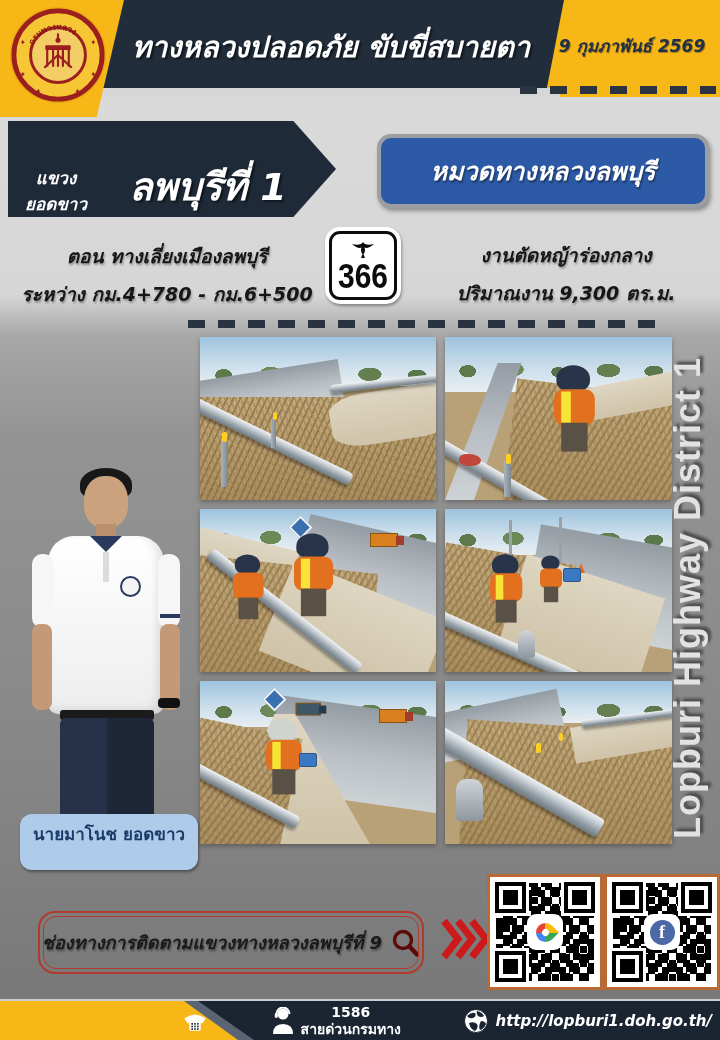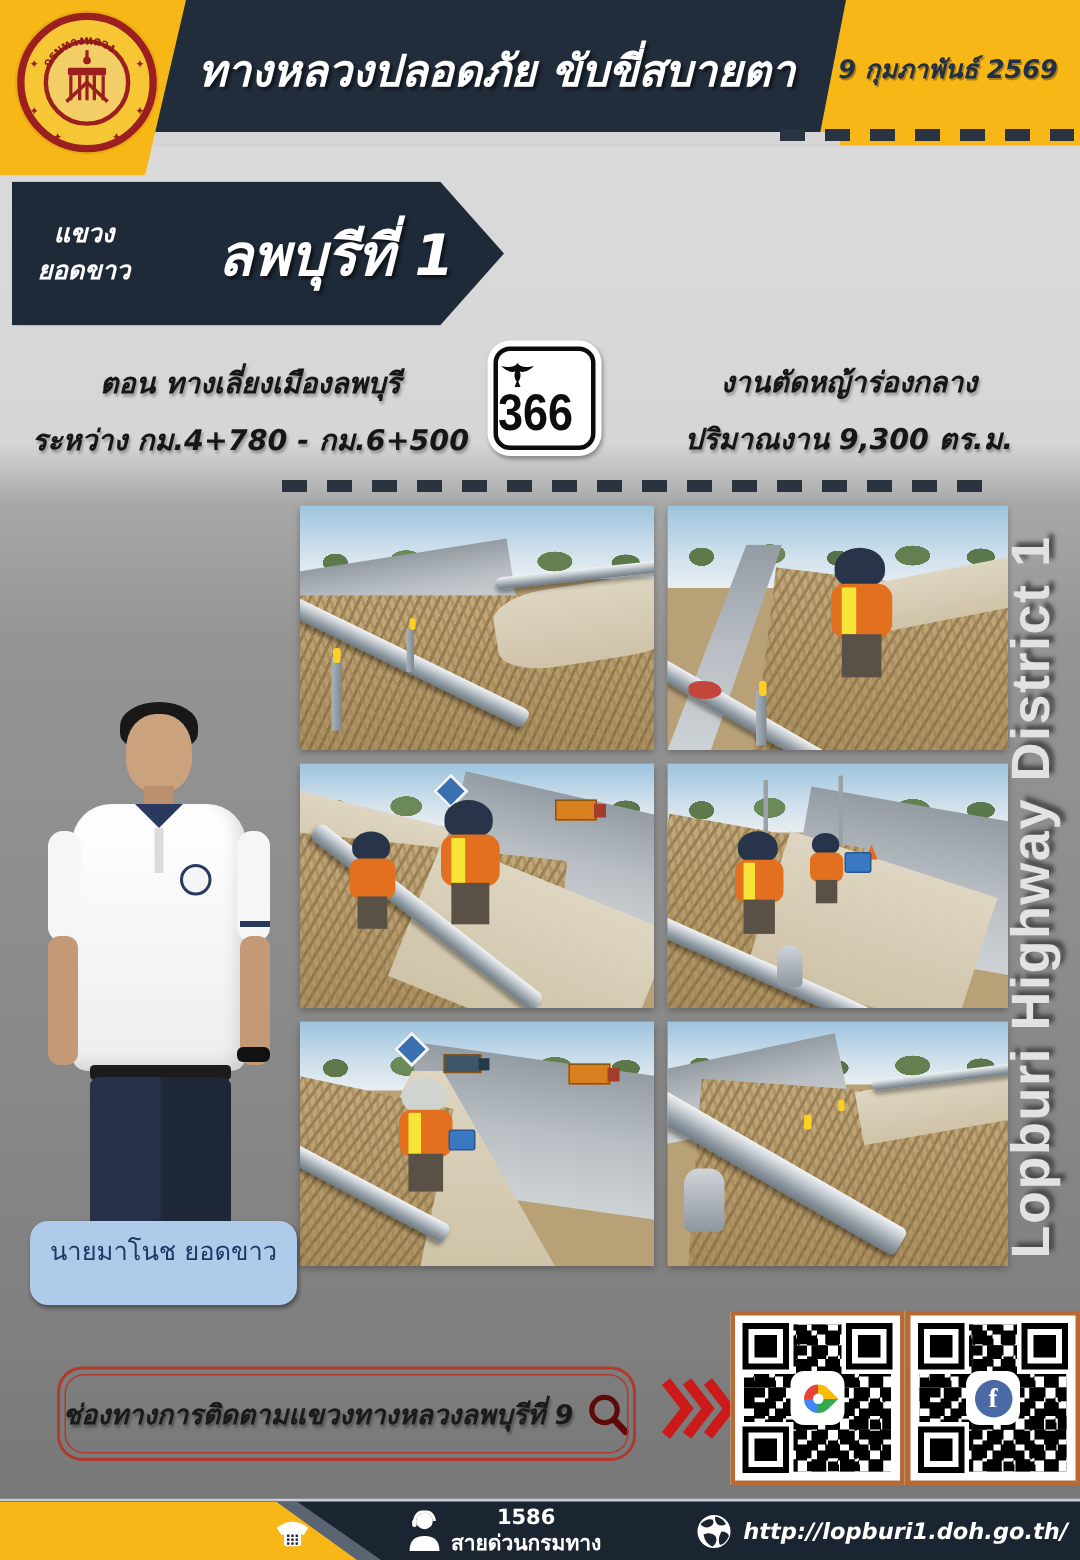--- a/index.html
+++ b/index.html
@@ -10,31 +10,31 @@
   .header{position:absolute;left:0;top:0;width:720px;height:97px;background:#F7B717;}
   .header-navy{position:absolute;left:96px;top:0;width:468px;height:88px;background:#222D3B;transform:skewX(-11deg);transform-origin:top left;}
   .header-gray{position:absolute;left:78px;top:88px;width:482px;height:9px;background:#d6d6d6;}
   .header-title{position:absolute;left:112px;top:24px;width:438px;text-align:center;color:#fff;font-size:29px;font-weight:bold;font-style:italic;text-shadow:2px 2px 2px rgba(0,0,0,.5);white-space:nowrap;}
   .header-date{position:absolute;left:548px;top:32px;width:168px;text-align:center;color:#203049;font-size:17px;font-weight:bold;font-style:italic;text-shadow:1px 1px 0 rgba(0,0,0,.3);}
   .dashes{height:8px;background:repeating-linear-gradient(90deg,#2a3340 0 17px,transparent 17px 30px);}
   .header-dashes{position:absolute;left:520px;top:86px;width:196px;}
   .logo-block{position:absolute;left:0;top:0;width:124px;height:117px;background:#F7B717;clip-path:polygon(0 0,100% 0,78% 100%,0 100%);}
   .seal{position:absolute;left:9px;top:6px;width:98px;height:98px;}
   
-  .district-badge{position:absolute;left:8px;top:121px;width:328px;height:96px;background:#1F2A38;clip-path:polygon(0 0,87% 0,100% 50%,87% 100%,0 100%);display:flex;align-items:center;filter:drop-shadow(3px 4px 2px rgba(0,0,0,.35));color:#fff;gap:16px;}
+  .district-badge{position:absolute;left:8px;top:121px;width:328px;height:96px;background:#1F2A38;clip-path:polygon(0 0,87% 0,100% 50%,87% 100%,0 100%);display:flex;align-items:flex-end;filter:drop-shadow(3px 4px 2px rgba(0,0,0,.35));color:#fff;}
   .db-left{width:96px;display:flex;flex-direction:column;justify-content:center;align-items:center;font-size:17px;font-weight:bold;font-style:italic;line-height:1.5;}
   .db-sep{width:4px;margin:10px 2px 10px 0;background:repeating-linear-gradient(180deg,#fff 0 11px,transparent 11px 19px);}
   .db-name{flex:1;display:flex;align-items:center;justify-content:center;padding-right:30px;font-size:38px;font-weight:bold;font-style:italic;text-shadow:2px 2px 2px rgba(0,0,0,.5);}
   .sub-badge{position:absolute;left:377px;top:134px;width:324px;height:66px;background:#2C5AA6;border:4px solid #9b9fa3;border-radius:14px;box-shadow:2px 3px 4px rgba(0,0,0,.35);display:flex;align-items:center;justify-content:center;color:#fff;font-size:25px;font-weight:bold;font-style:italic;text-shadow:1px 2px 2px rgba(0,0,0,.45);}
   
   .detail{position:absolute;text-align:center;color:#161616;font-weight:bold;font-style:italic;font-size:19px;line-height:2.0;text-shadow:1px 2px 2px rgba(0,0,0,.3);}
   .detail-left{left:14px;top:237px;width:306px;}
   .detail-right{left:418px;top:236px;width:296px;}
   .route-shield{position:absolute;left:325px;top:227px;width:76px;height:77px;background:#fff;border-radius:15px;box-shadow:1px 2px 3px rgba(0,0,0,.35);}
-  .shield-inner{position:absolute;inset:4px;border:3px solid #0c0c0c;border-radius:11px;display:flex;flex-direction:column;align-items:flex-start;justify-content:center;}
+  .shield-inner{position:absolute;inset:4px;border:3px solid #0c0c0c;border-radius:11px;display:flex;flex-direction:column;align-items:center;justify-content:center;}
   .garuda{width:26px;height:18px;margin-top:2px;}
   .route-num{font-size:30px;font-weight:800;letter-spacing:0;color:#0c0c0c;transform:scaleY(1.15);font-family:"Liberation Sans",sans-serif;}
   .divider{position:absolute;left:188px;top:320px;width:478px;}
   
   .photos{position:absolute;left:200px;top:337px;width:472px;display:grid;grid-template-columns:236px 227px;grid-auto-rows:163px;gap:9px;}
   .photo{position:relative;overflow:hidden;background:#b8a176;box-shadow:0 2px 5px rgba(0,0,0,.3);}
   .ph{position:absolute;}
   .sky{left:0;right:0;top:0;height:30%;background:linear-gradient(180deg,#9dc3de 0%,#cfe0ec 60%,#e9eef2 100%);}
   .trees{left:0;right:0;height:17px;background:
     radial-gradient(15px 11px at 10% 60%,#5e7a4b 55%,transparent 56%),
@@ -78,21 +78,21 @@
   .of-logo{left:96px;top:108px;width:17px;height:17px;border:2px solid #2a3a5e;border-radius:50%;background:#f4f4f4;}
   .of-arm-left{left:8px;top:86px;width:22px;height:74px;background:#f6f6f6;border-radius:10px;}
   .of-fore-left{left:8px;top:156px;width:20px;height:86px;background:#c49a76;border-radius:8px;}
   .of-arm-right{left:134px;top:86px;width:22px;height:74px;background:#f6f6f6;border-radius:10px;}
   .of-fore-right{left:136px;top:156px;width:20px;height:86px;background:#c49a76;border-radius:8px;}
   .of-stripe{left:136px;top:146px;width:20px;height:4px;background:#2a3a5e;}
   .of-watch{left:134px;top:230px;width:22px;height:10px;background:#111;border-radius:4px;}
   .of-belt{left:36px;top:242px;width:94px;height:10px;background:#1b1b1b;border-radius:3px;}
   .of-jeans{left:36px;top:250px;width:94px;height:134px;background:linear-gradient(90deg,#27324a 48%,#1d2738 52%);border-radius:6px 6px 0 0;}
   .officer-plate{position:absolute;left:20px;top:814px;width:178px;height:56px;background:#AECBEA;border-radius:12px;box-shadow:1px 2px 3px rgba(0,0,0,.4);text-align:center;color:#1c3a66;}
-  .plate-name{margin-top:6px;font-size:17px;font-weight:normal;}
+  .plate-name{margin-top:6px;font-size:17px;font-weight:bold;}
   .plate-title{font-size:12px;margin-top:2px;}
   
   .watermark{position:absolute;left:420px;top:572px;width:545px;height:52px;transform:rotate(-90deg);text-align:center;font-size:36px;font-weight:800;letter-spacing:1px;color:#e2e2e2;text-shadow:3px 3px 3px rgba(70,70,70,.95);white-space:nowrap;font-family:"Liberation Sans",sans-serif;}
   
   .follow-box{position:absolute;left:38px;top:911px;width:382px;height:59px;border:2px solid #b03a2e;border-radius:17px;display:flex;align-items:center;justify-content:center;gap:8px;}
   .follow-box::after{content:"";position:absolute;inset:3px;border:1px solid #b03a2e;border-radius:13px;}
   .follow-text{font-size:18px;font-weight:bold;font-style:italic;color:#1a1a1a;text-shadow:1px 2px 2px rgba(0,0,0,.35);white-space:nowrap;}
   .chevrons{position:absolute;left:440px;top:915px;width:52px;height:48px;}
   .qr{position:absolute;top:874px;width:98px;height:98px;background:#fff;border:3px solid #b96a32;padding:6px;}
   .qr-1{left:487px;} .qr-2{left:604px;}
@@ -160,20 +160,21 @@
   </div>
 
   <div class="district-badge">
     <div class="db-left">
       <span>แขวง</span>
       <span>ยอดขาว</span>
     </div>
     <div class="db-sep"></div>
     <div class="db-name">ลพบุรีที่ 1</div>
   </div>
+  <div class="sub-badge">หมวดทางหลวงลพบุรี</div>
 
   <div class="detail detail-left">
     <div>ตอน ทางเลี่ยงเมืองลพบุรี</div>
     <div>ระหว่าง กม.4+780 - กม.6+500</div>
   </div>
   <div class="route-shield">
     <div class="shield-inner">
       <svg class="garuda" viewBox="0 0 26 18">
         <path fill="#0c0c0c" d="M13 1 C11.5 3.5 8 4.5 2 3 C6 7 10 7.5 11.5 6.5 C10.5 9 11 12 13 14 C15 12 15.5 9 14.5 6.5 C16 7.5 20 7 24 3 C18 4.5 14.5 3.5 13 1 Z M13 12 L11 17 L15 17 Z"></path>
       </svg>

